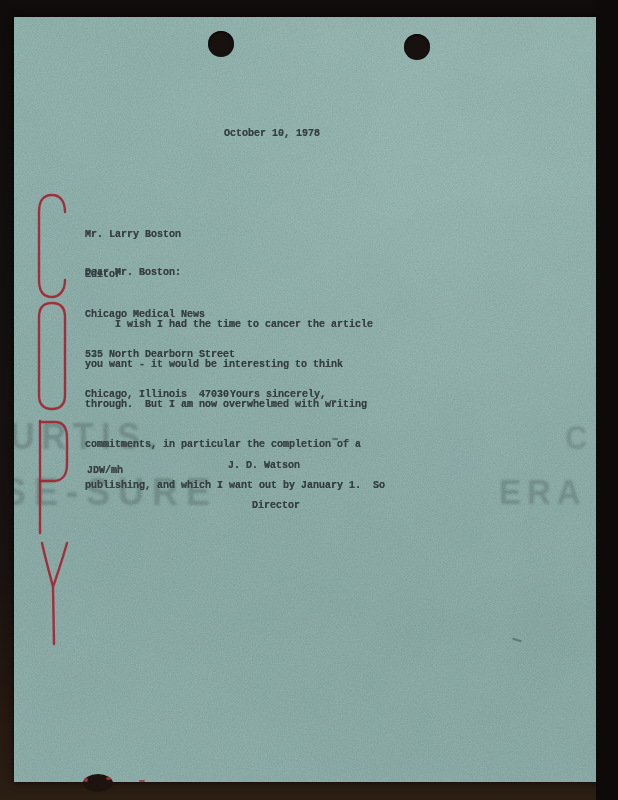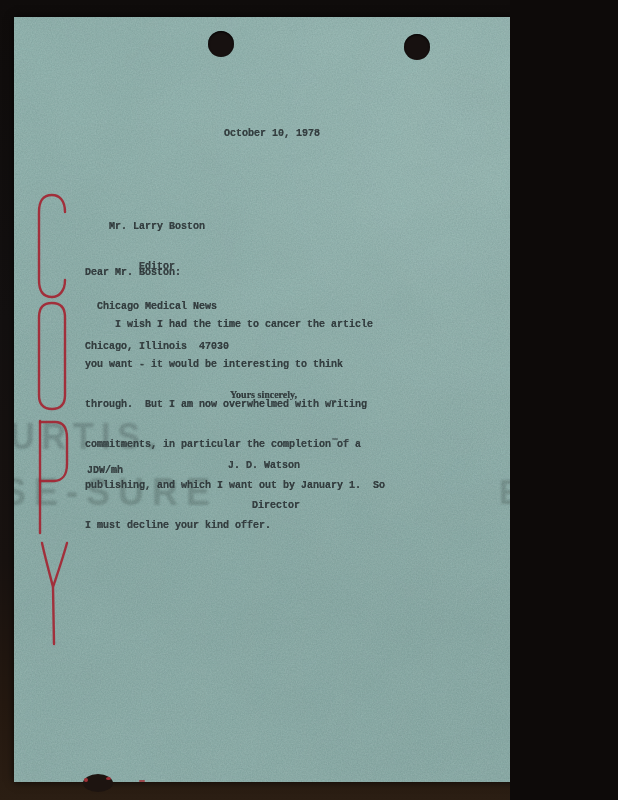--- a/index.html
+++ b/index.html
@@ -1,17 +1,17 @@
 <!DOCTYPE html>
 <html><head>
 <meta charset="utf-8">
 <style>
   html,body{margin:0;padding:0;background:#0d0a09;}
   .scan{
-    position:relative;width:510px;height:800px;overflow:hidden;
+    position:relative;width:596px;height:800px;overflow:hidden;
     background:linear-gradient(180deg,#0f0c0b 0%,#131010 40%,#181210 70%,#241810 88%,#2b1e13 100%);
     font-family:"Liberation Sans",sans-serif;
   }
   .paper{
     position:absolute;left:14px;top:17px;width:586px;height:765px;overflow:hidden;
     background:
       radial-gradient(ellipse at 75% 15%, rgba(255,255,255,0.06), transparent 55%),
       radial-gradient(ellipse at 15% 70%, rgba(0,20,20,0.05), transparent 60%),
       radial-gradient(ellipse at 90% 85%, rgba(0,15,15,0.06), transparent 55%),
       #8eb0ab;
@@ -27,24 +27,24 @@
   .speck{position:absolute;z-index:10;background:#a03036;border-radius:50%;}
   .speck-a{left:84px;top:778px;width:4px;height:4px;}
   .speck-b{left:106px;top:777px;width:5px;height:3px;}
   .speck-c{left:139px;top:780px;width:6px;height:2px;border-radius:1px;opacity:.8;}
   .typed{
     position:absolute;z-index:2;font-family:"Liberation Mono","DejaVu Sans Mono",monospace;
     font-size:10px;font-weight:700;line-height:13.35px;color:#2b3436;white-space:pre;
     text-shadow:0 0 0.6px rgba(43,52,54,0.85);
   }
   .t-date{left:210px;top:110px;}
-  .t-address{left:71px;top:176px;text-align:center;}
+  .t-address{left:71px;top:184px;}
   .t-salutation{left:71px;top:249px;}
   .t-body{left:71px;top:274px;line-height:13.4px;}
-  .t-closing{left:216px;top:371px;font-family:Liberation Serif, serif;}
+  .t-closing{left:216px;top:371px;}
   .t-stray{left:316px;top:374px;opacity:.8;}
   .t-signature{left:214px;top:415px;text-align:right;}
   .t-initials{left:73px;top:447px;font-family:Liberation Mono, monospace;}
   .ink-dash{position:absolute;left:318px;top:421px;width:6px;height:2px;background:rgba(43,52,54,0.55);z-index:2;border-radius:1px;}
   .stamp{position:absolute;left:16px;top:173px;width:48px;height:470px;z-index:5;}
   .stamp path{fill:none;stroke-width:2.4;stroke-linecap:round;stroke-linejoin:round;opacity:0.92;}
   .ghost{
     position:absolute;z-index:1;font-family:"Liberation Sans",sans-serif;font-weight:700;
     color:rgba(56,72,71,0.32);filter:blur(1.1px);line-height:1;transform:scaleY(1.08);
     transform-origin:top left;white-space:pre;
@@ -67,32 +67,32 @@
     <div class="ghost g-right-upper">C</div>
     <div class="ghost g-right-lower">ERA</div>
     <div class="fiber"></div>
 
     <div class="typed t-date">October 10, 1978</div>
 
     <div class="typed t-address">
       <div>Mr. Larry Boston</div>
       <div>Editor</div>
       <div>Chicago Medical News</div>
+      <div>535 North Dearborn Street</div>
       <div>Chicago, Illinois  47030</div>
     </div>
 
     <div class="typed t-salutation">Dear Mr. Boston:</div>
 
     <div class="typed t-body">
       <div>     I wish I had the time to cancer the article</div>
       <div>you want - it would be interesting to think</div>
       <div>through.  But I am now overwhelmed with writing</div>
       <div>commitments, in particular the completion of a</div>
       <div>publishing, and which I want out by January 1.  So</div>
-      <div>I must decline your kind offer.</div>
     </div>
 
     <div class="typed t-closing">Yours sincerely,</div>
     <div class="typed t-stray">_</div>
 
     <div class="typed t-signature">
       <div>J. D. Watson</div>
       <div>Director</div>
     </div>
     <div class="ink-dash"></div>

